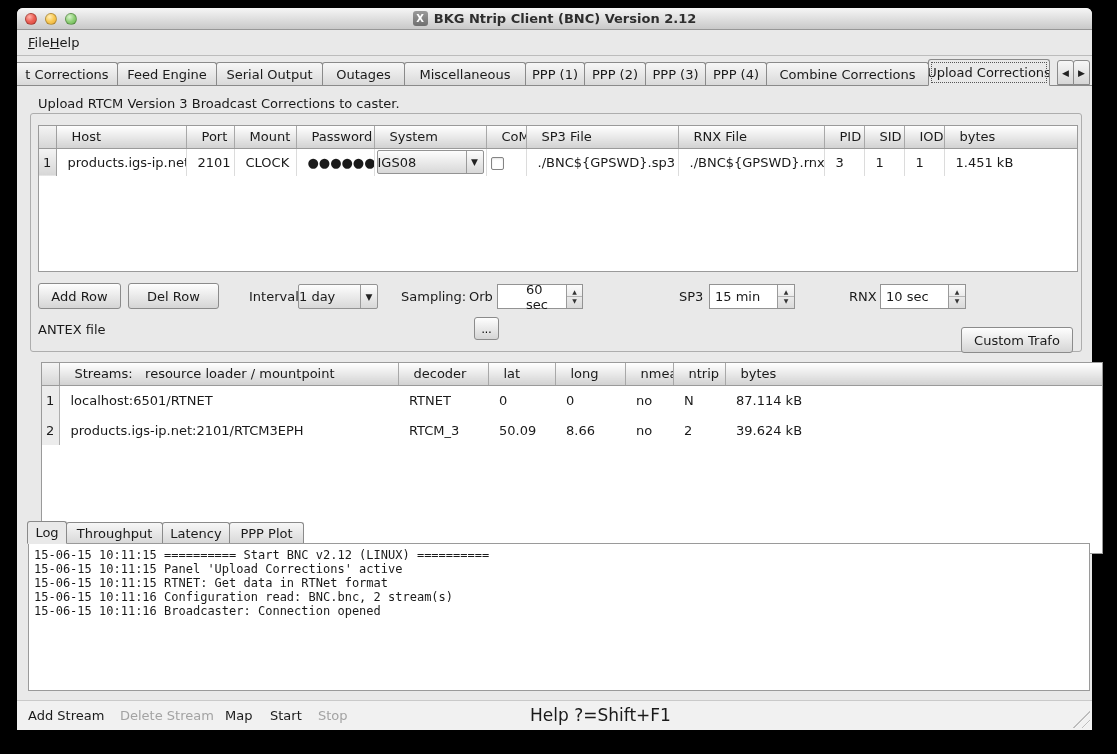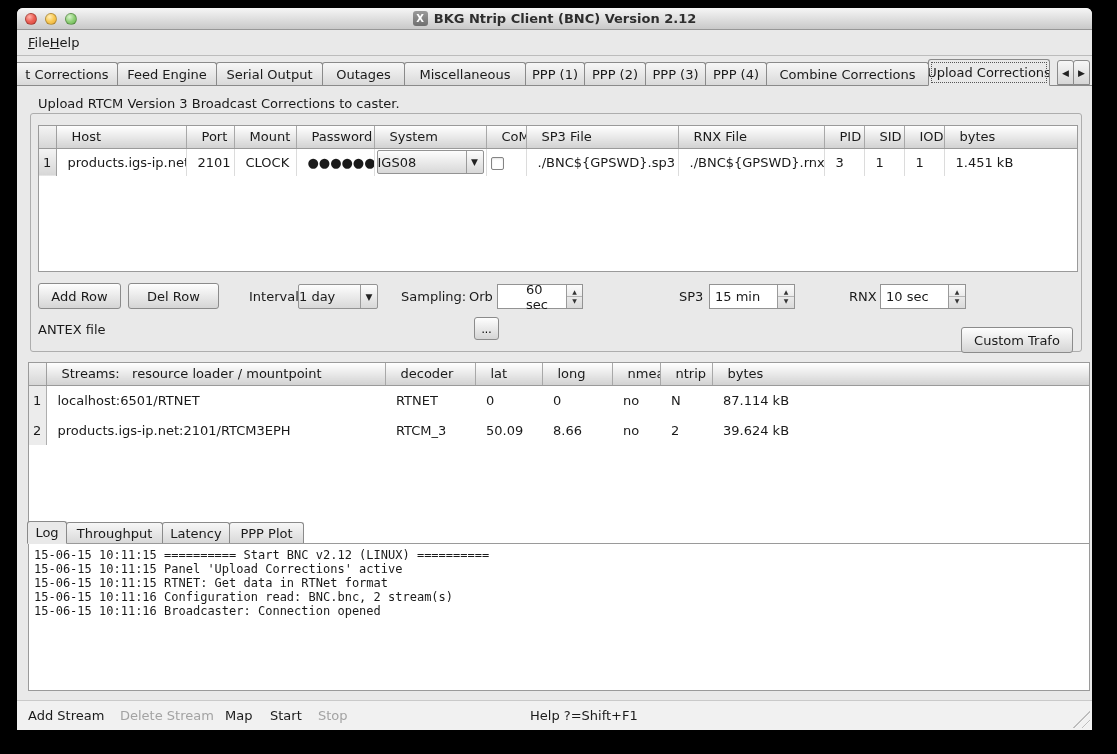--- a/index.html
+++ b/index.html
@@ -80,41 +80,41 @@
   .arrows span { font-size:6px; line-height:8px; color:#333; width:100%; text-align:center; }
   .arrows .up { border-bottom:1px solid #b5b5b5; }
 
   .antex-label { position:absolute; left:7px; top:208px; }
   .antex-input { position:absolute; left:97px; top:203px; width:340px; height:23px; border:1px solid #8f8f8f;
                  background:#fff; font-family:inherit; font-size:13px; padding:0 4px; }
   .browse-btn { left:443px; top:203px; width:25px; height:23px; position:absolute;
                 background:linear-gradient(#fefefe,#d5d5d5); border:1px solid #8b8b8b; border-radius:3px; font-size:12px; }
 
   
-  .streamsbox { position:absolute; left:11px; top:354px; width:1062px; height:192px; background:#fff;
+  .streamsbox { position:absolute; left:24px; top:354px; width:1062px; height:192px; background:#fff;
                 border:1px solid #9a9a9a; overflow:hidden; }
   .streamsbox td { border-right:none; height:30px; }
   .streamsbox th.mp { white-space:pre; }
   .streamsbox td.rownum { background:#ececec; border-right:1px solid #aeaeae; }
 
   
   .btabs { position:absolute; left:11px; top:512px; height:23px; display:flex; align-items:flex-end; z-index:2; }
   .btab { height:21px; background:linear-gradient(#f7f7f7,#d9d9d9); border:1px solid #8a8a8a; border-bottom:none;
           border-radius:3px 3px 0 0; display:flex; align-items:center; justify-content:center; margin-left:-1px; font-size:13px; }
   .btab.active { height:23px; background:#e9e9e9; margin-bottom:-1px; border-bottom:1px solid #e9e9e9; z-index:3; }
   .logpane { position:absolute; left:11px; top:535px; width:1062px; height:148px; background:#fff;
              border:1px solid #9a9a9a; padding:4px 5px; overflow:hidden; }
   .logline { font-family:"DejaVu Sans Mono","Liberation Mono",monospace; font-size:12px; line-height:14px; white-space:pre; }
 
   
   .actionbar { position:absolute; left:0; right:0; bottom:0; height:30px; background:#f1f1f1;
                border-top:1px solid #cacaca;text-align:center; }
   .action { position:absolute; top:0; line-height:29px; font-size:13px; color:#1a1a1a; }
   .action.disabled { color:#a3a3a3; }
-  .helplabel { position:absolute; left:513px; top:0; line-height:29px; font-size:13px; }
+  .helplabel { position:absolute; left:513px; top:0; line-height:29px; font-size:17px; }
   .sizegrip { position:absolute; right:2px; bottom:2px; width:20px; height:20px;
               background:repeating-linear-gradient(135deg, transparent 0 4px, #b0b0b0 4px 5px, #f6f6f6 5px 6px);
               clip-path:polygon(100% 0, 100% 100%, 0 100%); opacity:.8; }
 </style>
 </head>
 <body>
 
 <div class="screen">
   <div class="window">
 

